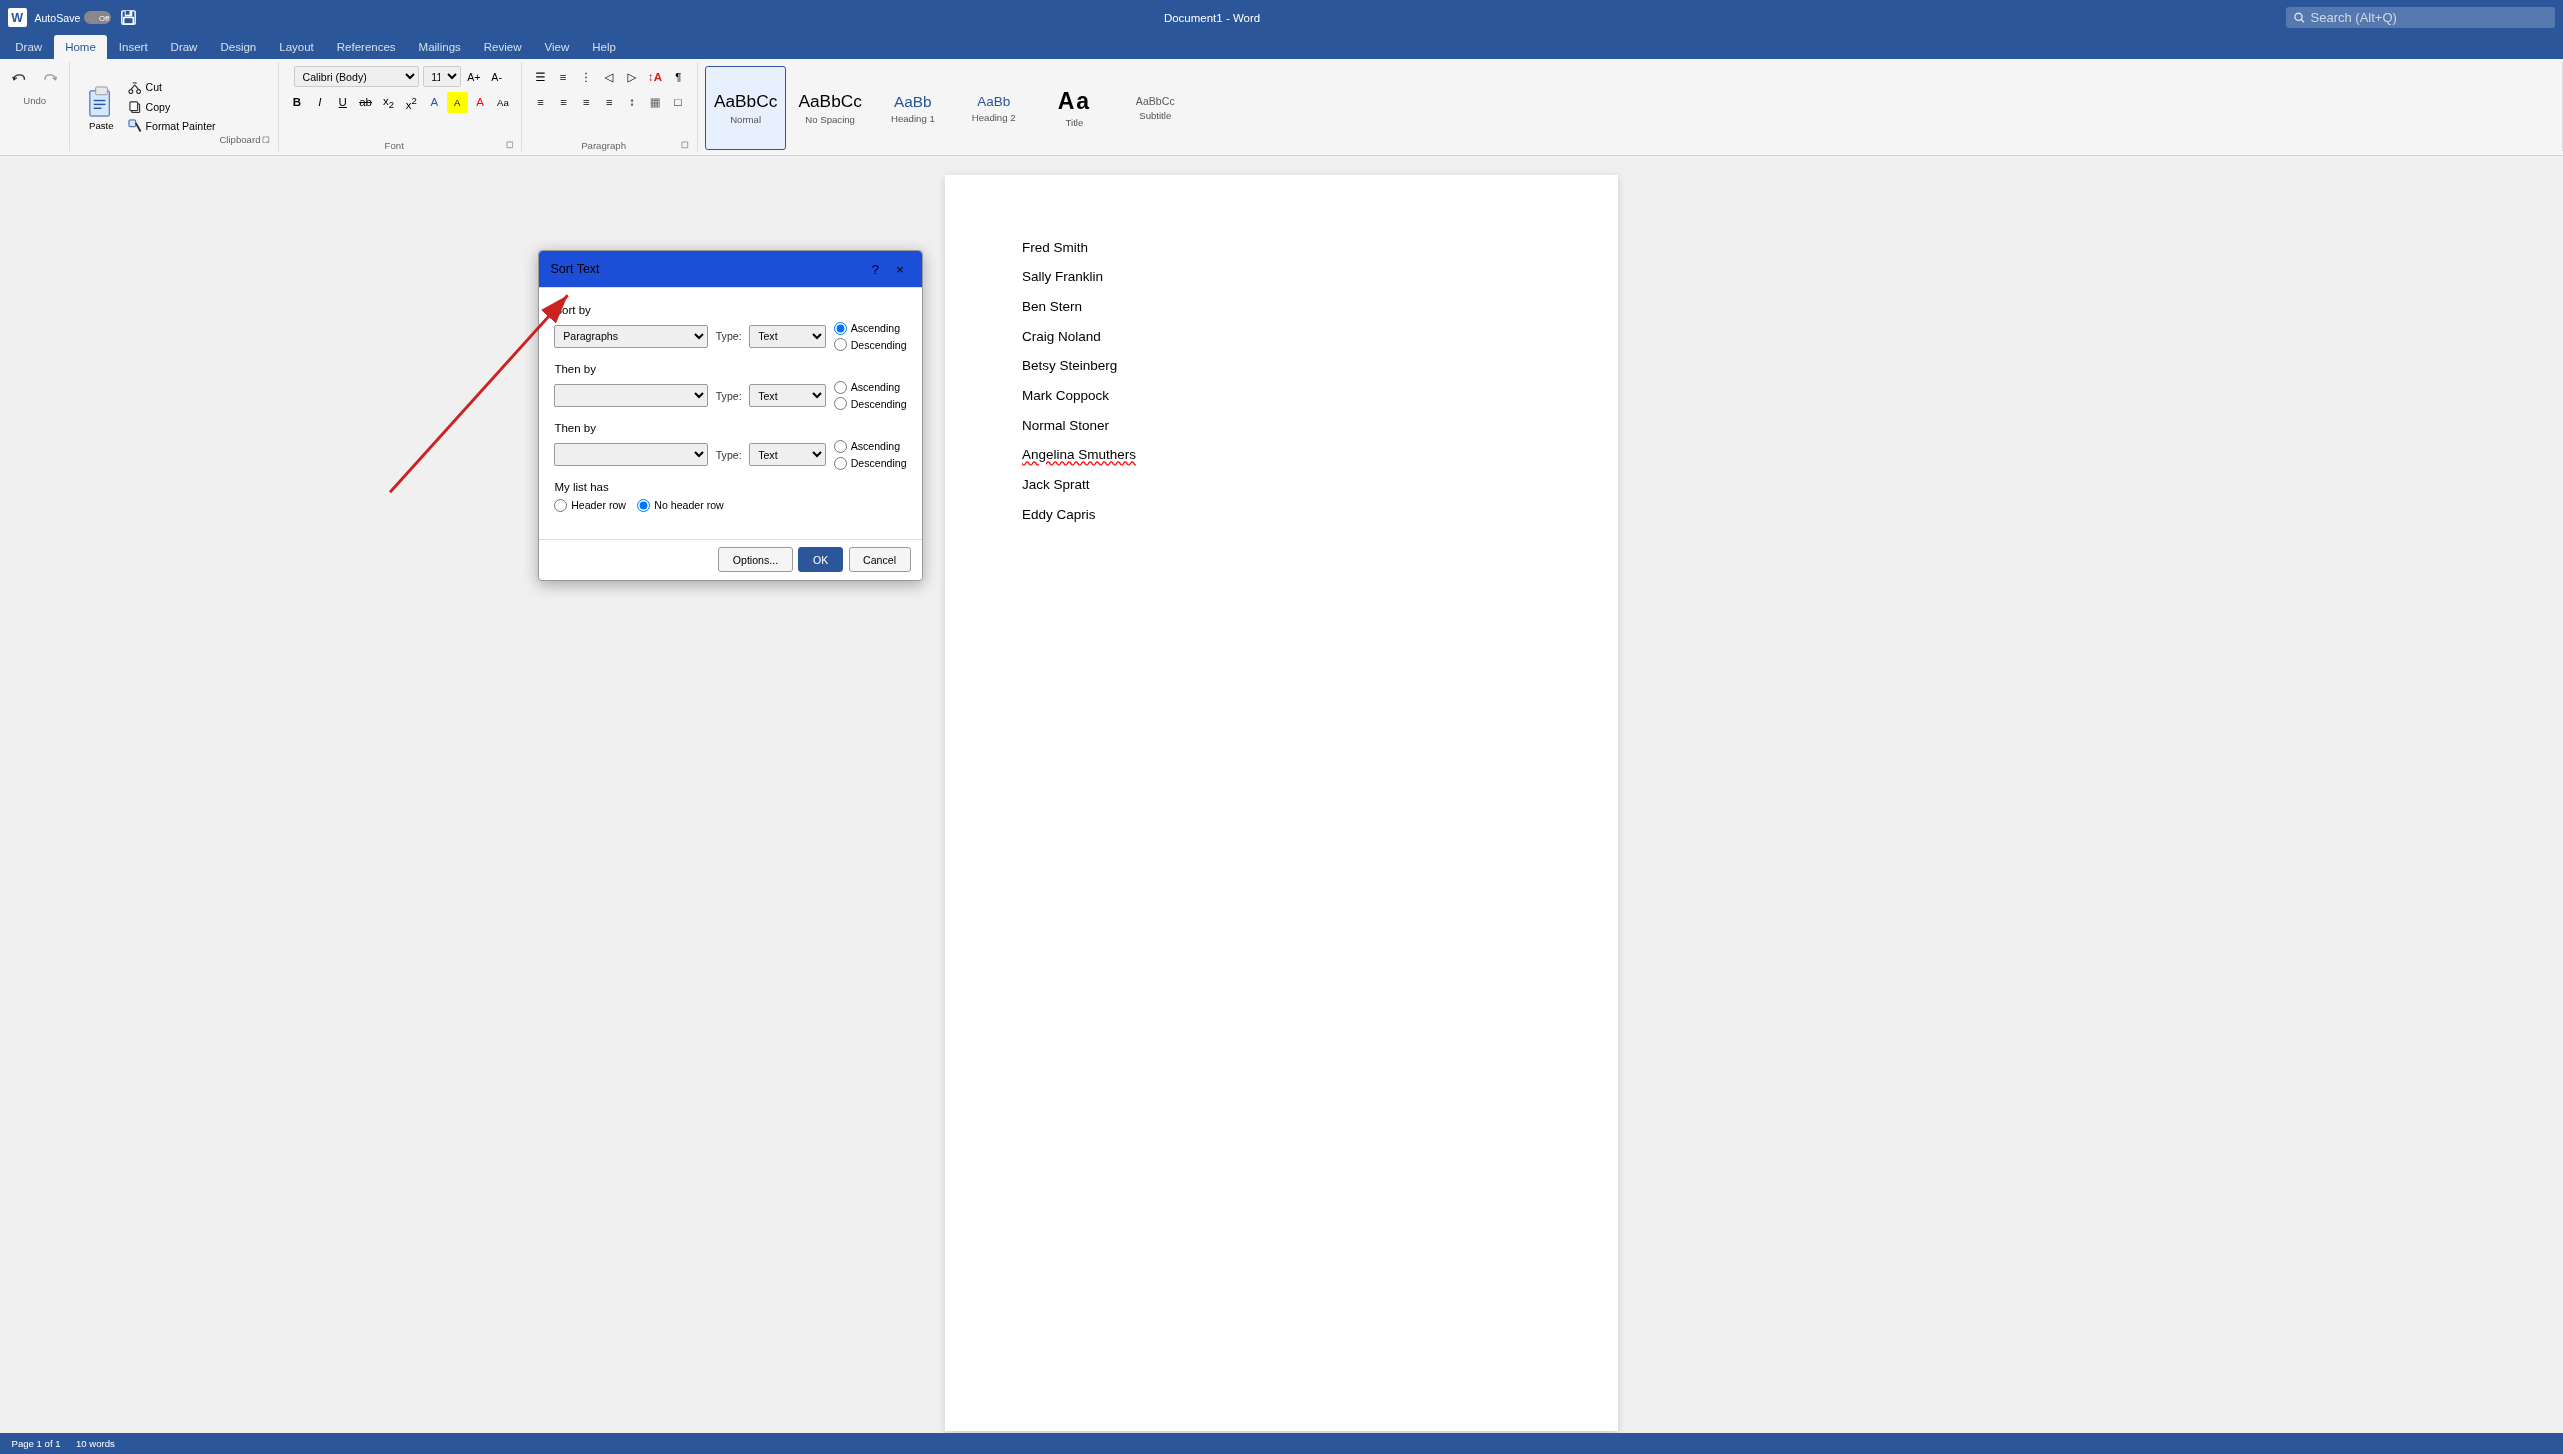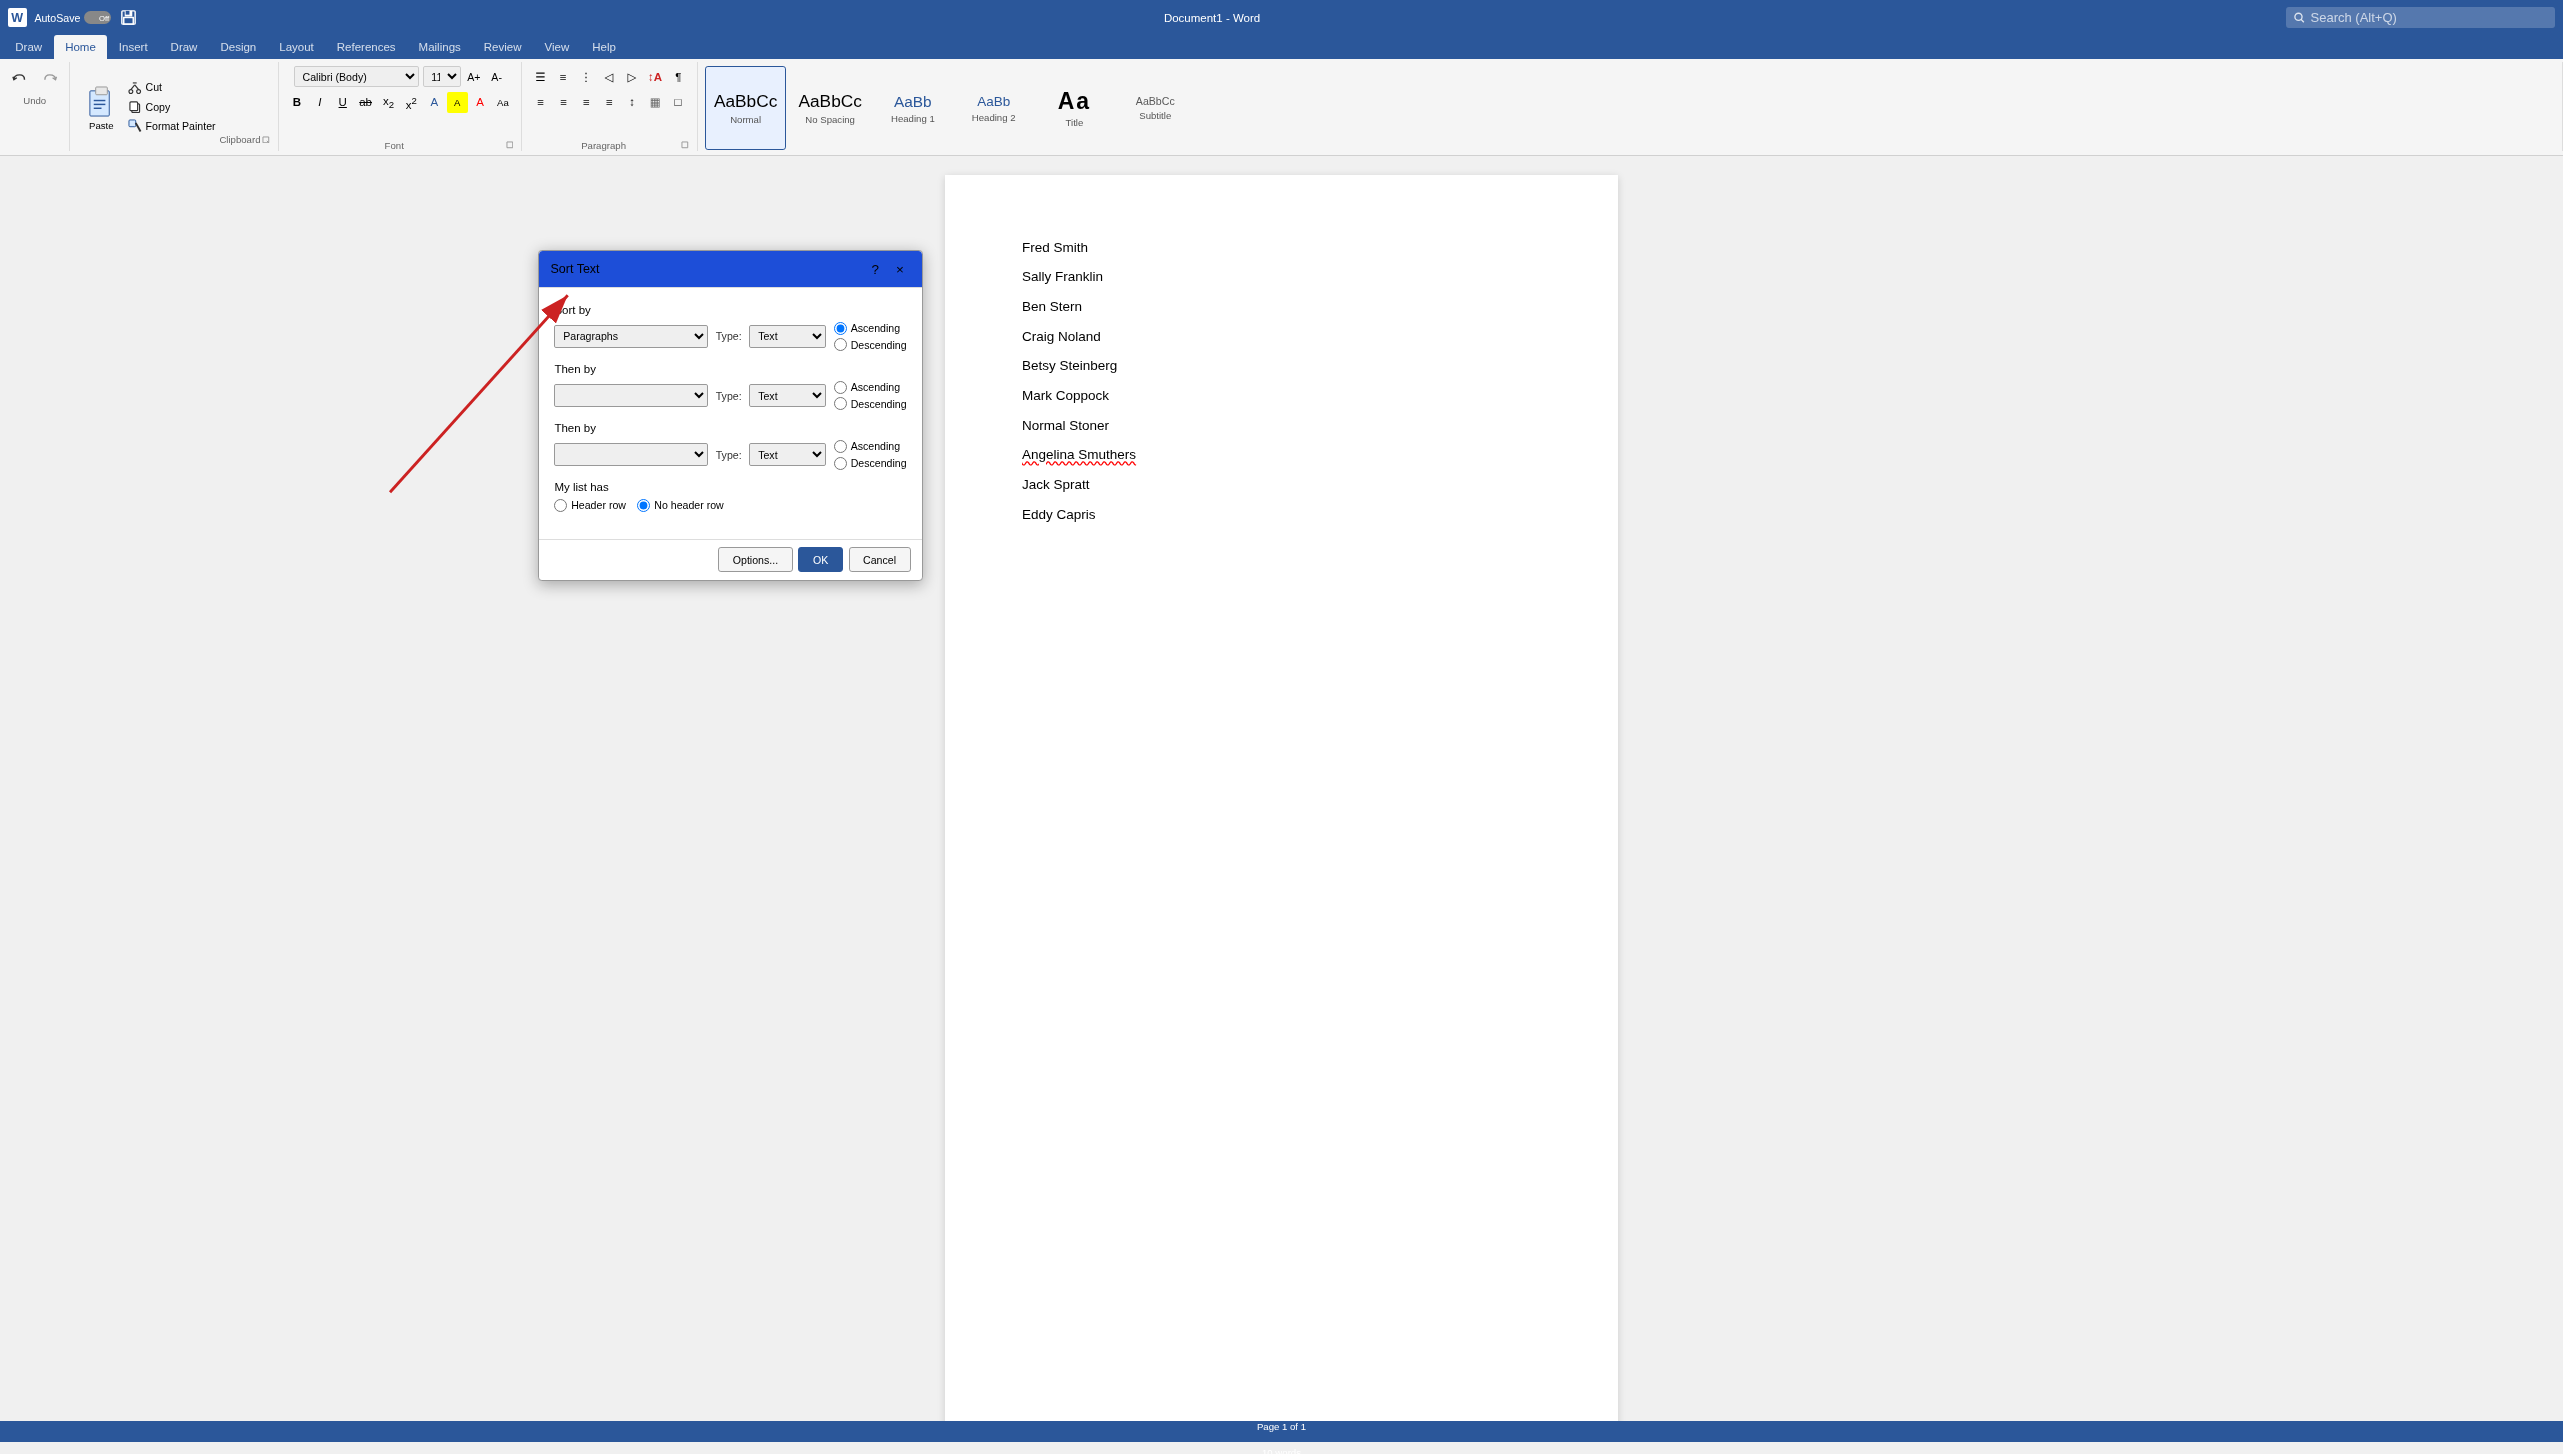--- a/index.html
+++ b/index.html
@@ -447,17 +447,17 @@
     </div>
   </div>
 
   <div class="dialog-footer">
     <button class="btn">Options...</button>
     <button class="btn primary">OK</button>
     <button class="btn">Cancel</button>
   </div>
 </div>
 
-<div class="status-bar" style="position:fixed; bottom:12px; left:0; right:0;flex-direction:column;">
+<div class="status-bar" style="position:fixed; bottom:0; left:0; right:0;">
   <span>Page 1 of 1</span>
   <span>10 words</span>
 </div>
 
 
 </body></html>

